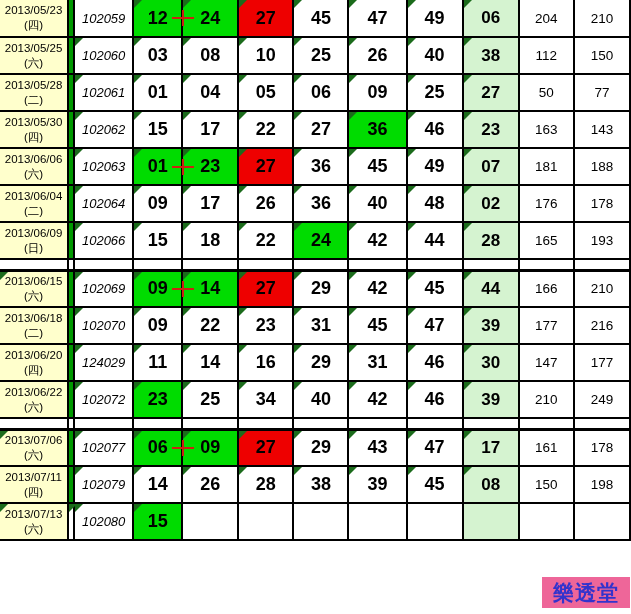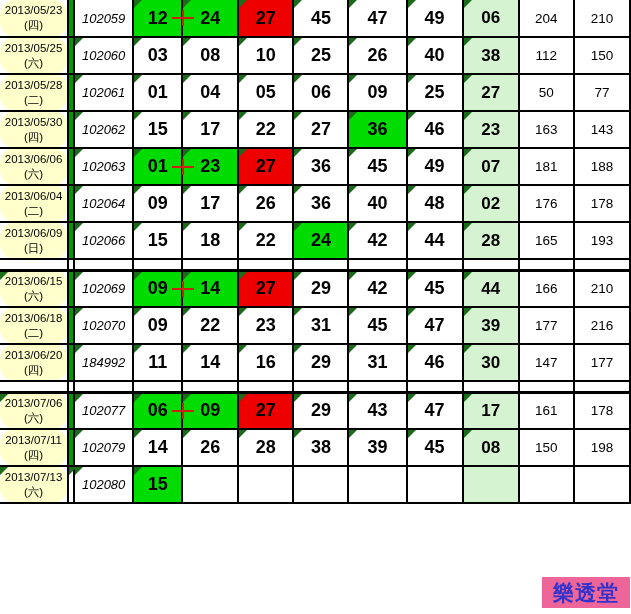--- a/index.html
+++ b/index.html
@@ -11,21 +11,21 @@
   html,body{background:#fff;}
   .screen{
     position:relative;width:631px;height:614px;overflow:hidden;background:#fff;
     font-family:"Liberation Sans",sans-serif;
   }
   table{border-collapse:collapse;table-layout:fixed;width:631px;}
   td{
     border:2px solid var(--grid);padding:0;text-align:center;vertical-align:middle;
     position:relative;color:#000;overflow:visible;
   }
-  td:first-child{border-left:none;border-radius:15px;}
+  td:first-child{border-left:none;}
   tr.data{height:37px;}
   tr.data:first-child td{border-top:none;}
   tr.sep{height:11px;}
   tr.sep td{border-bottom:3px solid var(--grid);background:#fff;}
   td.date{background:var(--date-bg);font-size:11.5px;line-height:1.3;}
   td.bar-g{background:var(--bar);}
   td.bar-w{background:#fff;}
   td.draw{font-size:13px;font-style:italic;}
   td.num{font-size:18px;font-weight:700;}
   td.hl-g{background:var(--hl-g);}
@@ -244,30 +244,47 @@
           <td class="spec tri">39</td>
           <td class="stat">177</td>
           <td class="stat">216</td>
         </tr>
         <tr class="data">
           <td class="date">
             <div>2013/06/20</div>
             <div>(四)</div>
           </td>
           <td class="bar-g"></td>
-          <td class="draw tri">184992</td>
+          <td class="draw tri">124029</td>
           <td class="num tri">11</td>
           <td class="num tri">14</td>
           <td class="num tri">16</td>
           <td class="num tri">29</td>
           <td class="num tri">31</td>
           <td class="num tri">46</td>
           <td class="spec tri">30</td>
           <td class="stat">147</td>
           <td class="stat">177</td>
+        </tr>
+        <tr class="data">
+          <td class="date">
+            <div>2013/06/22</div>
+            <div>(六)</div>
+          </td>
+          <td class="bar-g"></td>
+          <td class="draw tri">102072</td>
+          <td class="num hl-g tri">23</td>
+          <td class="num tri">25</td>
+          <td class="num tri">34</td>
+          <td class="num tri">40</td>
+          <td class="num tri">42</td>
+          <td class="num tri">46</td>
+          <td class="spec tri">39</td>
+          <td class="stat">210</td>
+          <td class="stat">249</td>
         </tr>
         <tr class="sep">
           <td></td>
           <td></td>
           <td></td>
           <td></td>
           <td></td>
           <td></td>
           <td></td>
           <td></td>

